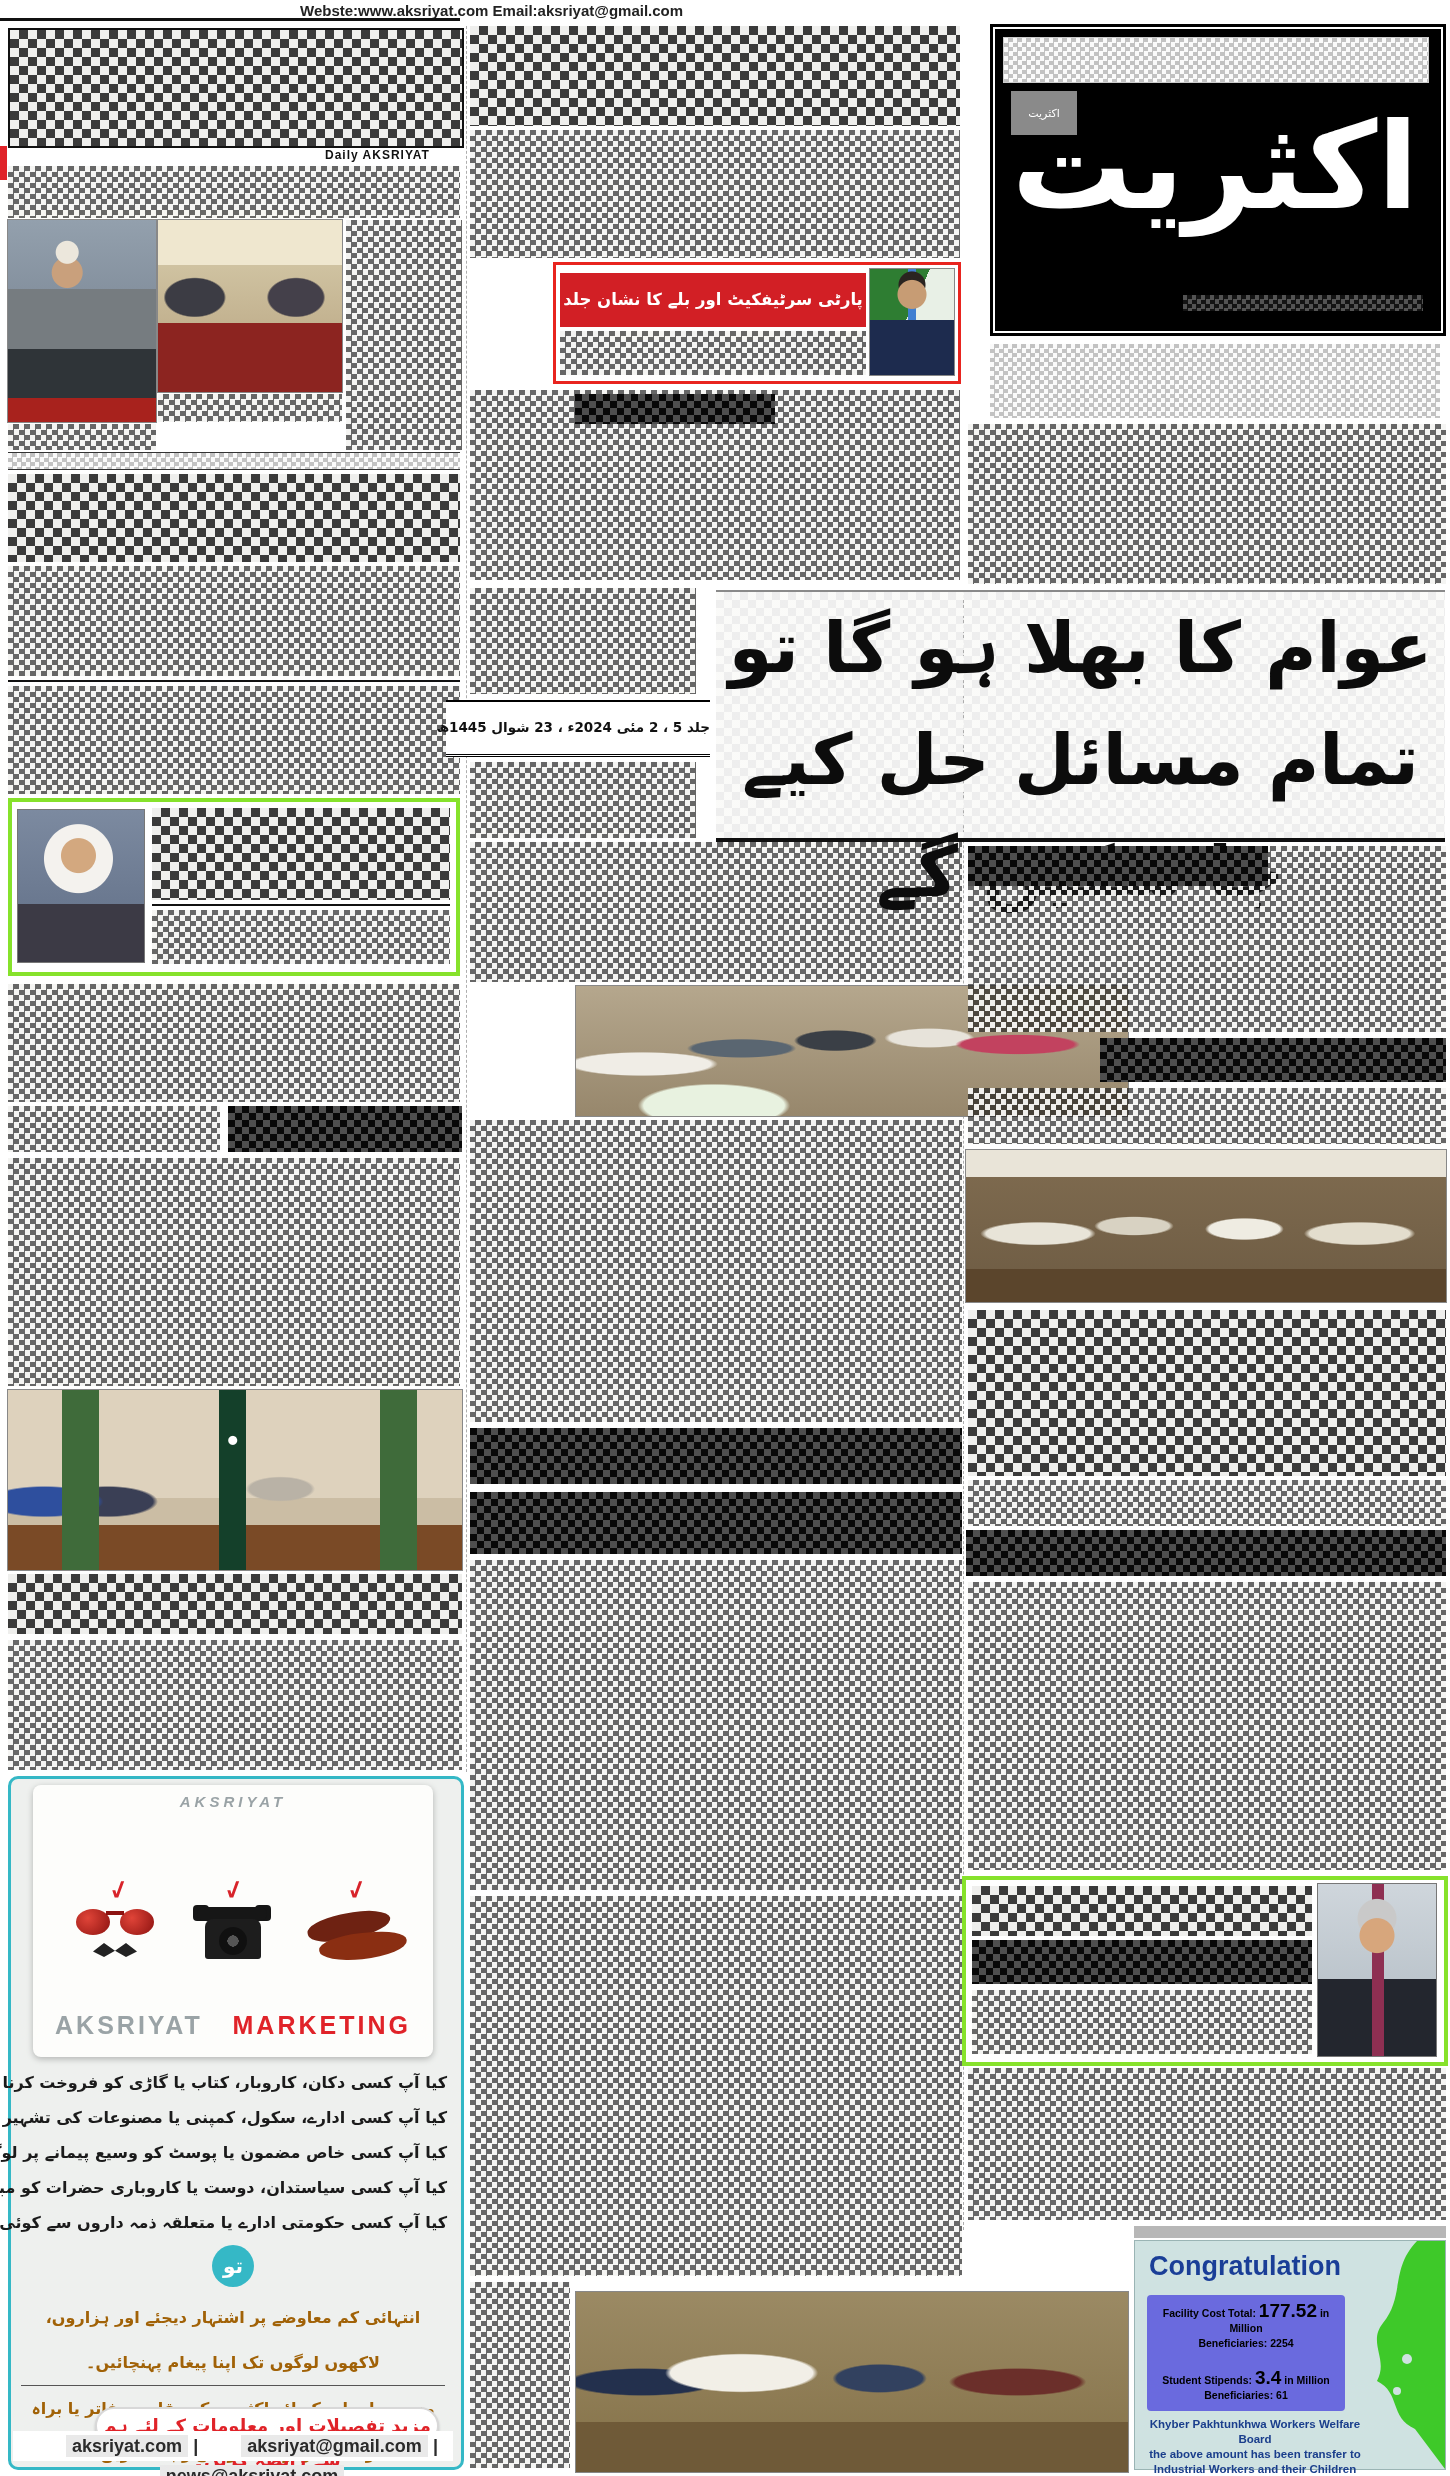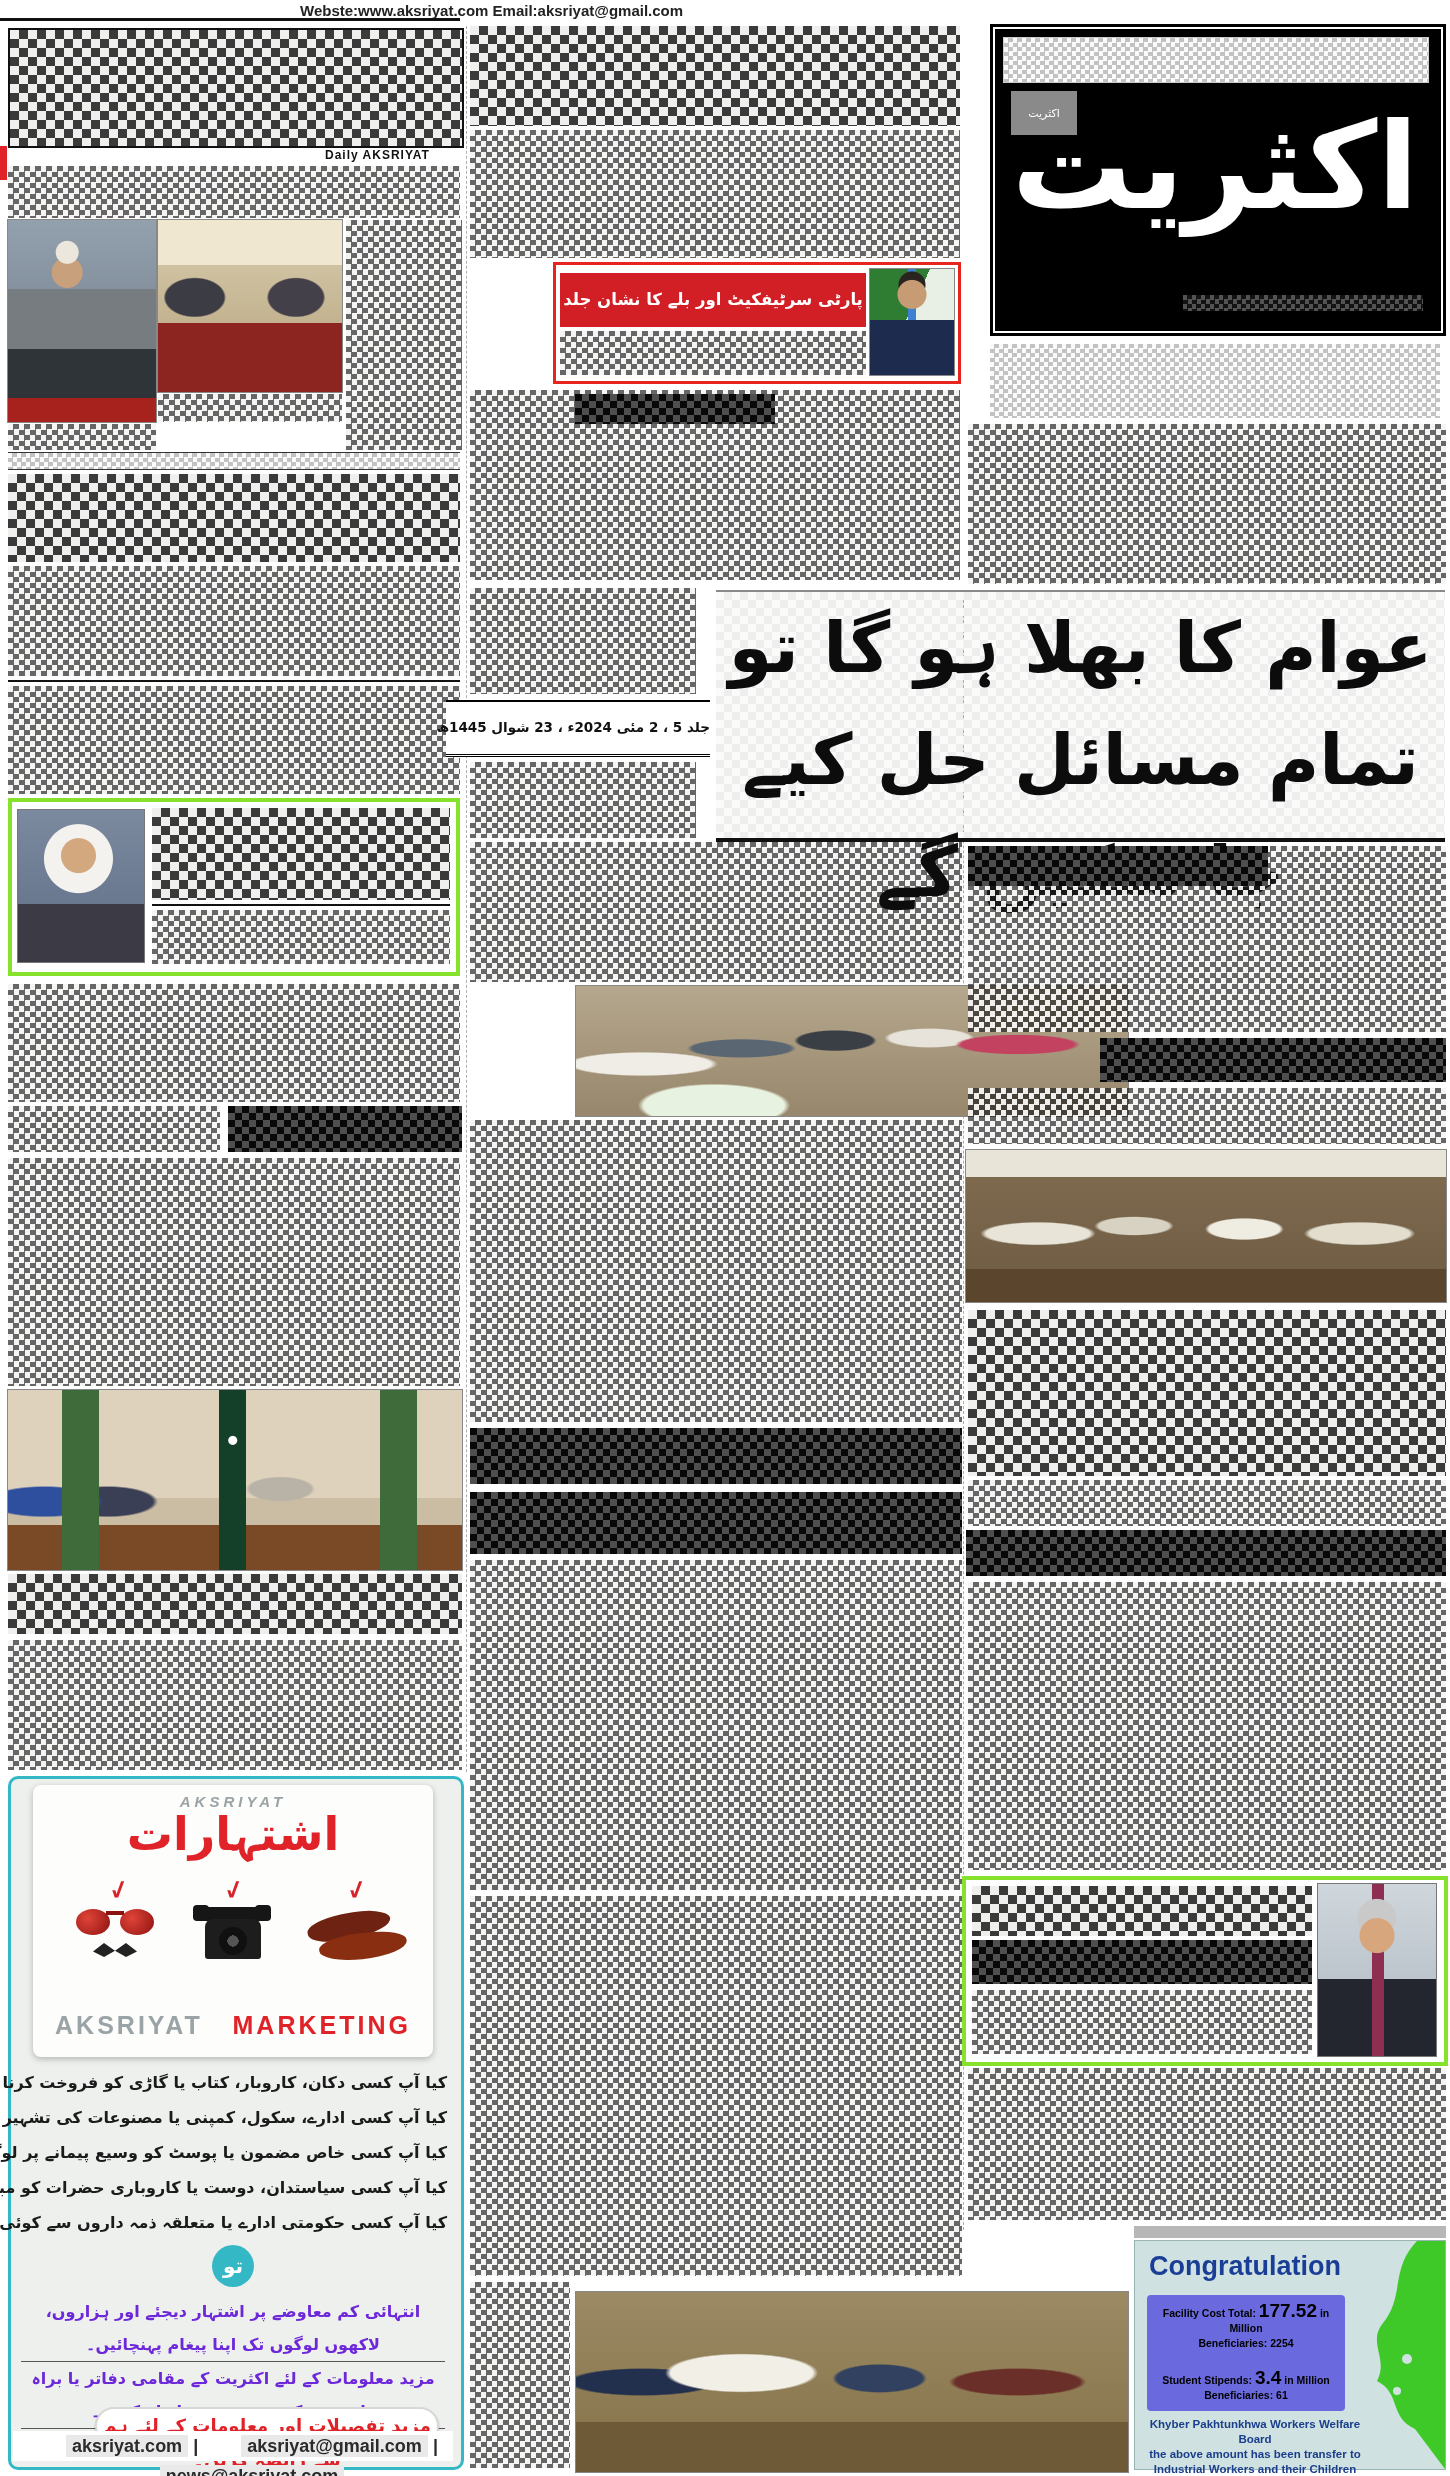--- a/index.html
+++ b/index.html
@@ -96,21 +96,21 @@
   .adbox{border:3px solid #35b8c6;border-radius:10px;background:#eef0ee;}
   .adcard{background:#fdfdfb;border-radius:8px;box-shadow:0 2px 6px rgba(0,0,0,.25);}
   .ad-brand-top{color:#9aa3a6;font-weight:bold;font-style:italic;letter-spacing:4px;text-align:center;}
   .ad-brand-main{color:#e02329;font-weight:bold;text-align:center;}
   .ad-marketing{text-align:center;font-weight:bold;letter-spacing:3px;}
   .ad-marketing .g{color:#9aa3a6;}
   .ad-marketing .r{color:#e02329;}
   .ad-bullet{color:#1b1b1b;font-weight:bold;font-size:16px;text-align:center;line-height:35px;white-space:nowrap;}
   .ad-check{color:#d8232a;font-weight:bold;font-size:22px;text-align:center;}
   .to-circle{background:#35b8c6;border-radius:50%;color:#fff;font-weight:bold;text-align:center;}
-  .ad-info{color:#6d28d9;font-weight:bold;font-size:16px;text-align:center;line-height:33px;}
+  .ad-info{color:#a16207;font-weight:bold;font-size:16px;text-align:center;line-height:45px;}
   .ad-info-rule{border-bottom:1px solid #555;}
   .ad-button{background:#fff;border:2px solid #d8d8d8;border-radius:19px;box-shadow:0 2px 3px rgba(0,0,0,.2);
              color:#e02329;font-weight:bold;font-size:18px;text-align:center;line-height:34px;}
   .ad-footer{background:#fff;color:#2b2b2b;font-weight:bold;font-size:18px;text-align:center;line-height:30px;}
   .ad-footer .lnk{background:#e9e9e9;padding:1px 6px;margin-left:38px;}
   
   .congrats{background:#cfe2e1;border:1px solid #9ab4b4;}
   .congrats-title{color:#1a3e97;font-weight:bold;font-size:27px;}
   .statbox{background:#6a6ade;border-radius:4px;color:#000000;text-align:center;}
   .stat-sm{font-size:10.5px;font-weight:bold;line-height:15px;}
@@ -174,21 +174,20 @@
 <div class="abs pxb" style="left:228px;top:1106px;width:234px;height:46px;"></div>
 <div class="abs px" style="left:8px;top:1158px;width:452px;height:228px;"></div>
 
 <div class="abs photo photo-flag" style="left:8px;top:1390px;width:454px;height:180px;"></div>
 <div class="abs px2" style="left:8px;top:1574px;width:454px;height:60px;"></div>
 <div class="abs px" style="left:8px;top:1640px;width:454px;height:130px;"></div>
 
 <div class="abs adbox" style="left:8px;top:1776px;width:450px;height:688px;">
   <div class="abs adcard" style="left:22px;top:6px;width:400px;height:272px;">
     <div class="abs ad-brand-top" style="left:0;top:8px;width:400px;font-size:15px;">AKSRIYAT</div>
-    <div class="abs ad-brand-main ur" style="left:0;top:22px;width:400px;font-size:46px;">اشتہارات</div>
 
     <div class="abs" style="left:35px;top:92px;width:100px;height:116px;">
       <div class="abs ad-check" style="left:0;top:0;width:100px;">✓</div>
       <div class="lens" style="left:8px;top:32px;"></div>
       <div class="lens" style="left:52px;top:32px;"></div>
       <div class="abs" style="left:38px;top:34px;width:18px;height:4px;background:#8c1210;"></div>
       <div class="stache" style="left:25px;top:66px;"></div>
     </div>
 
     <div class="abs" style="left:150px;top:92px;width:100px;height:116px;">

